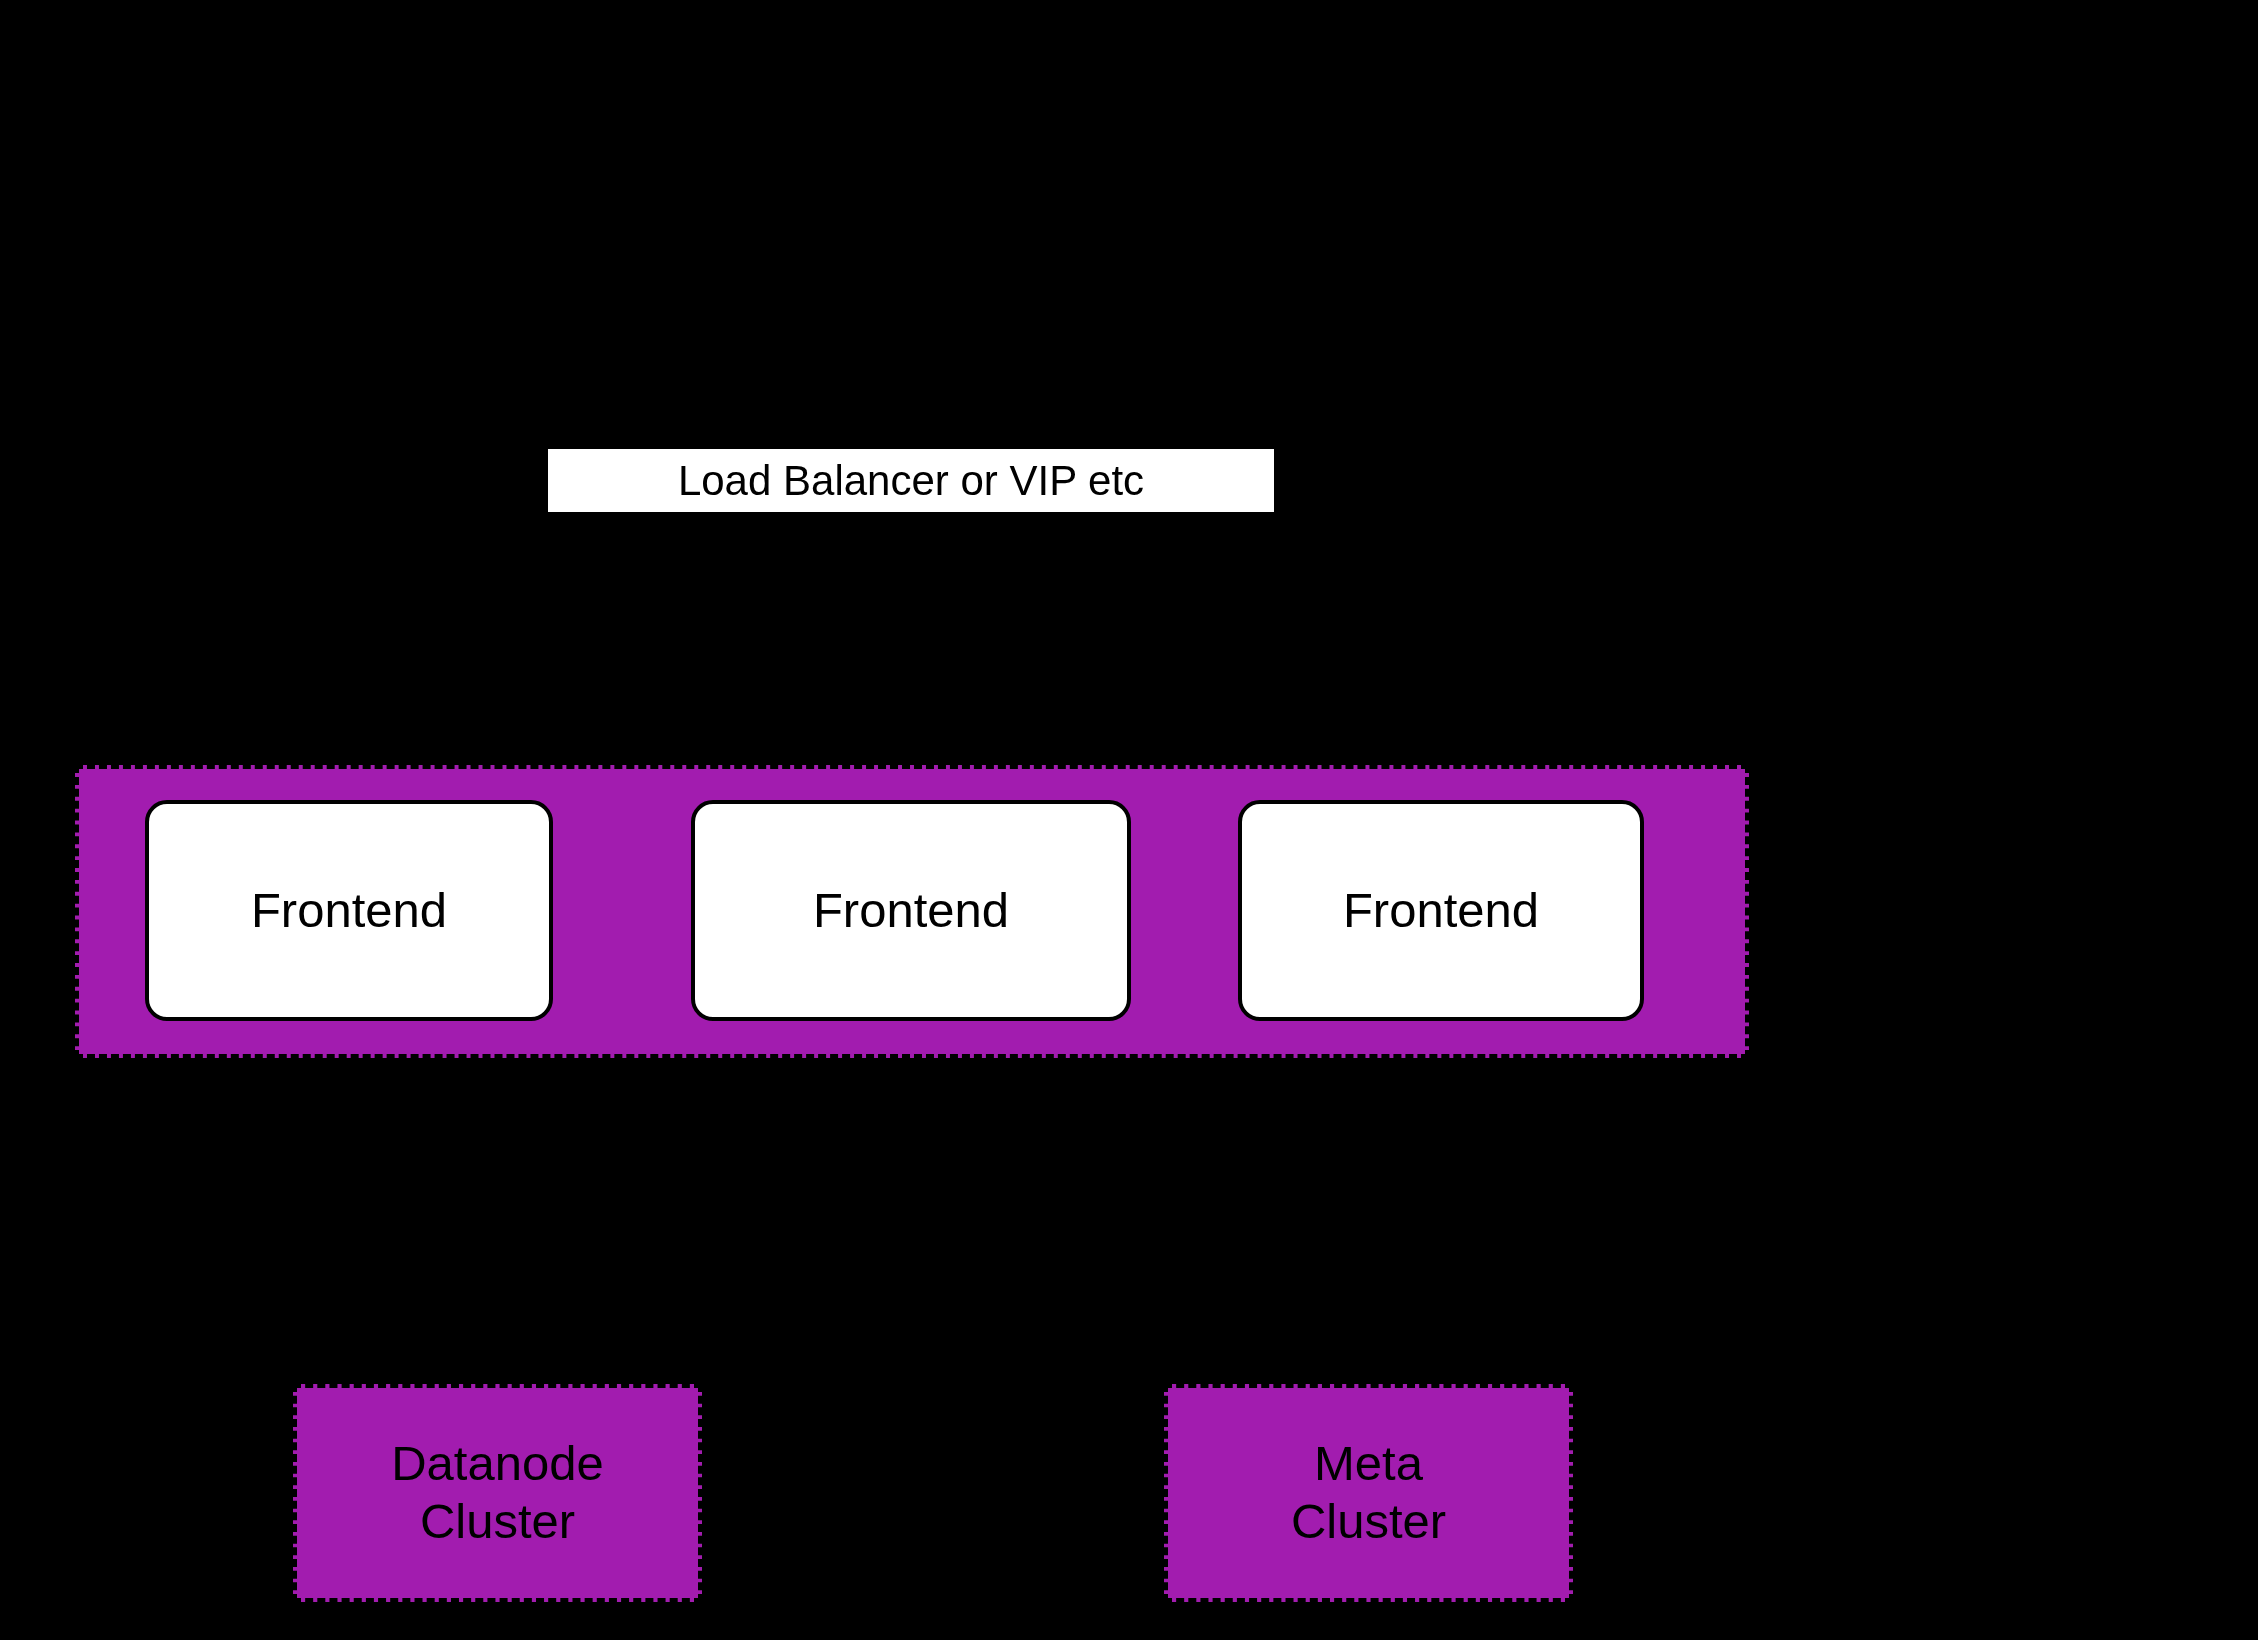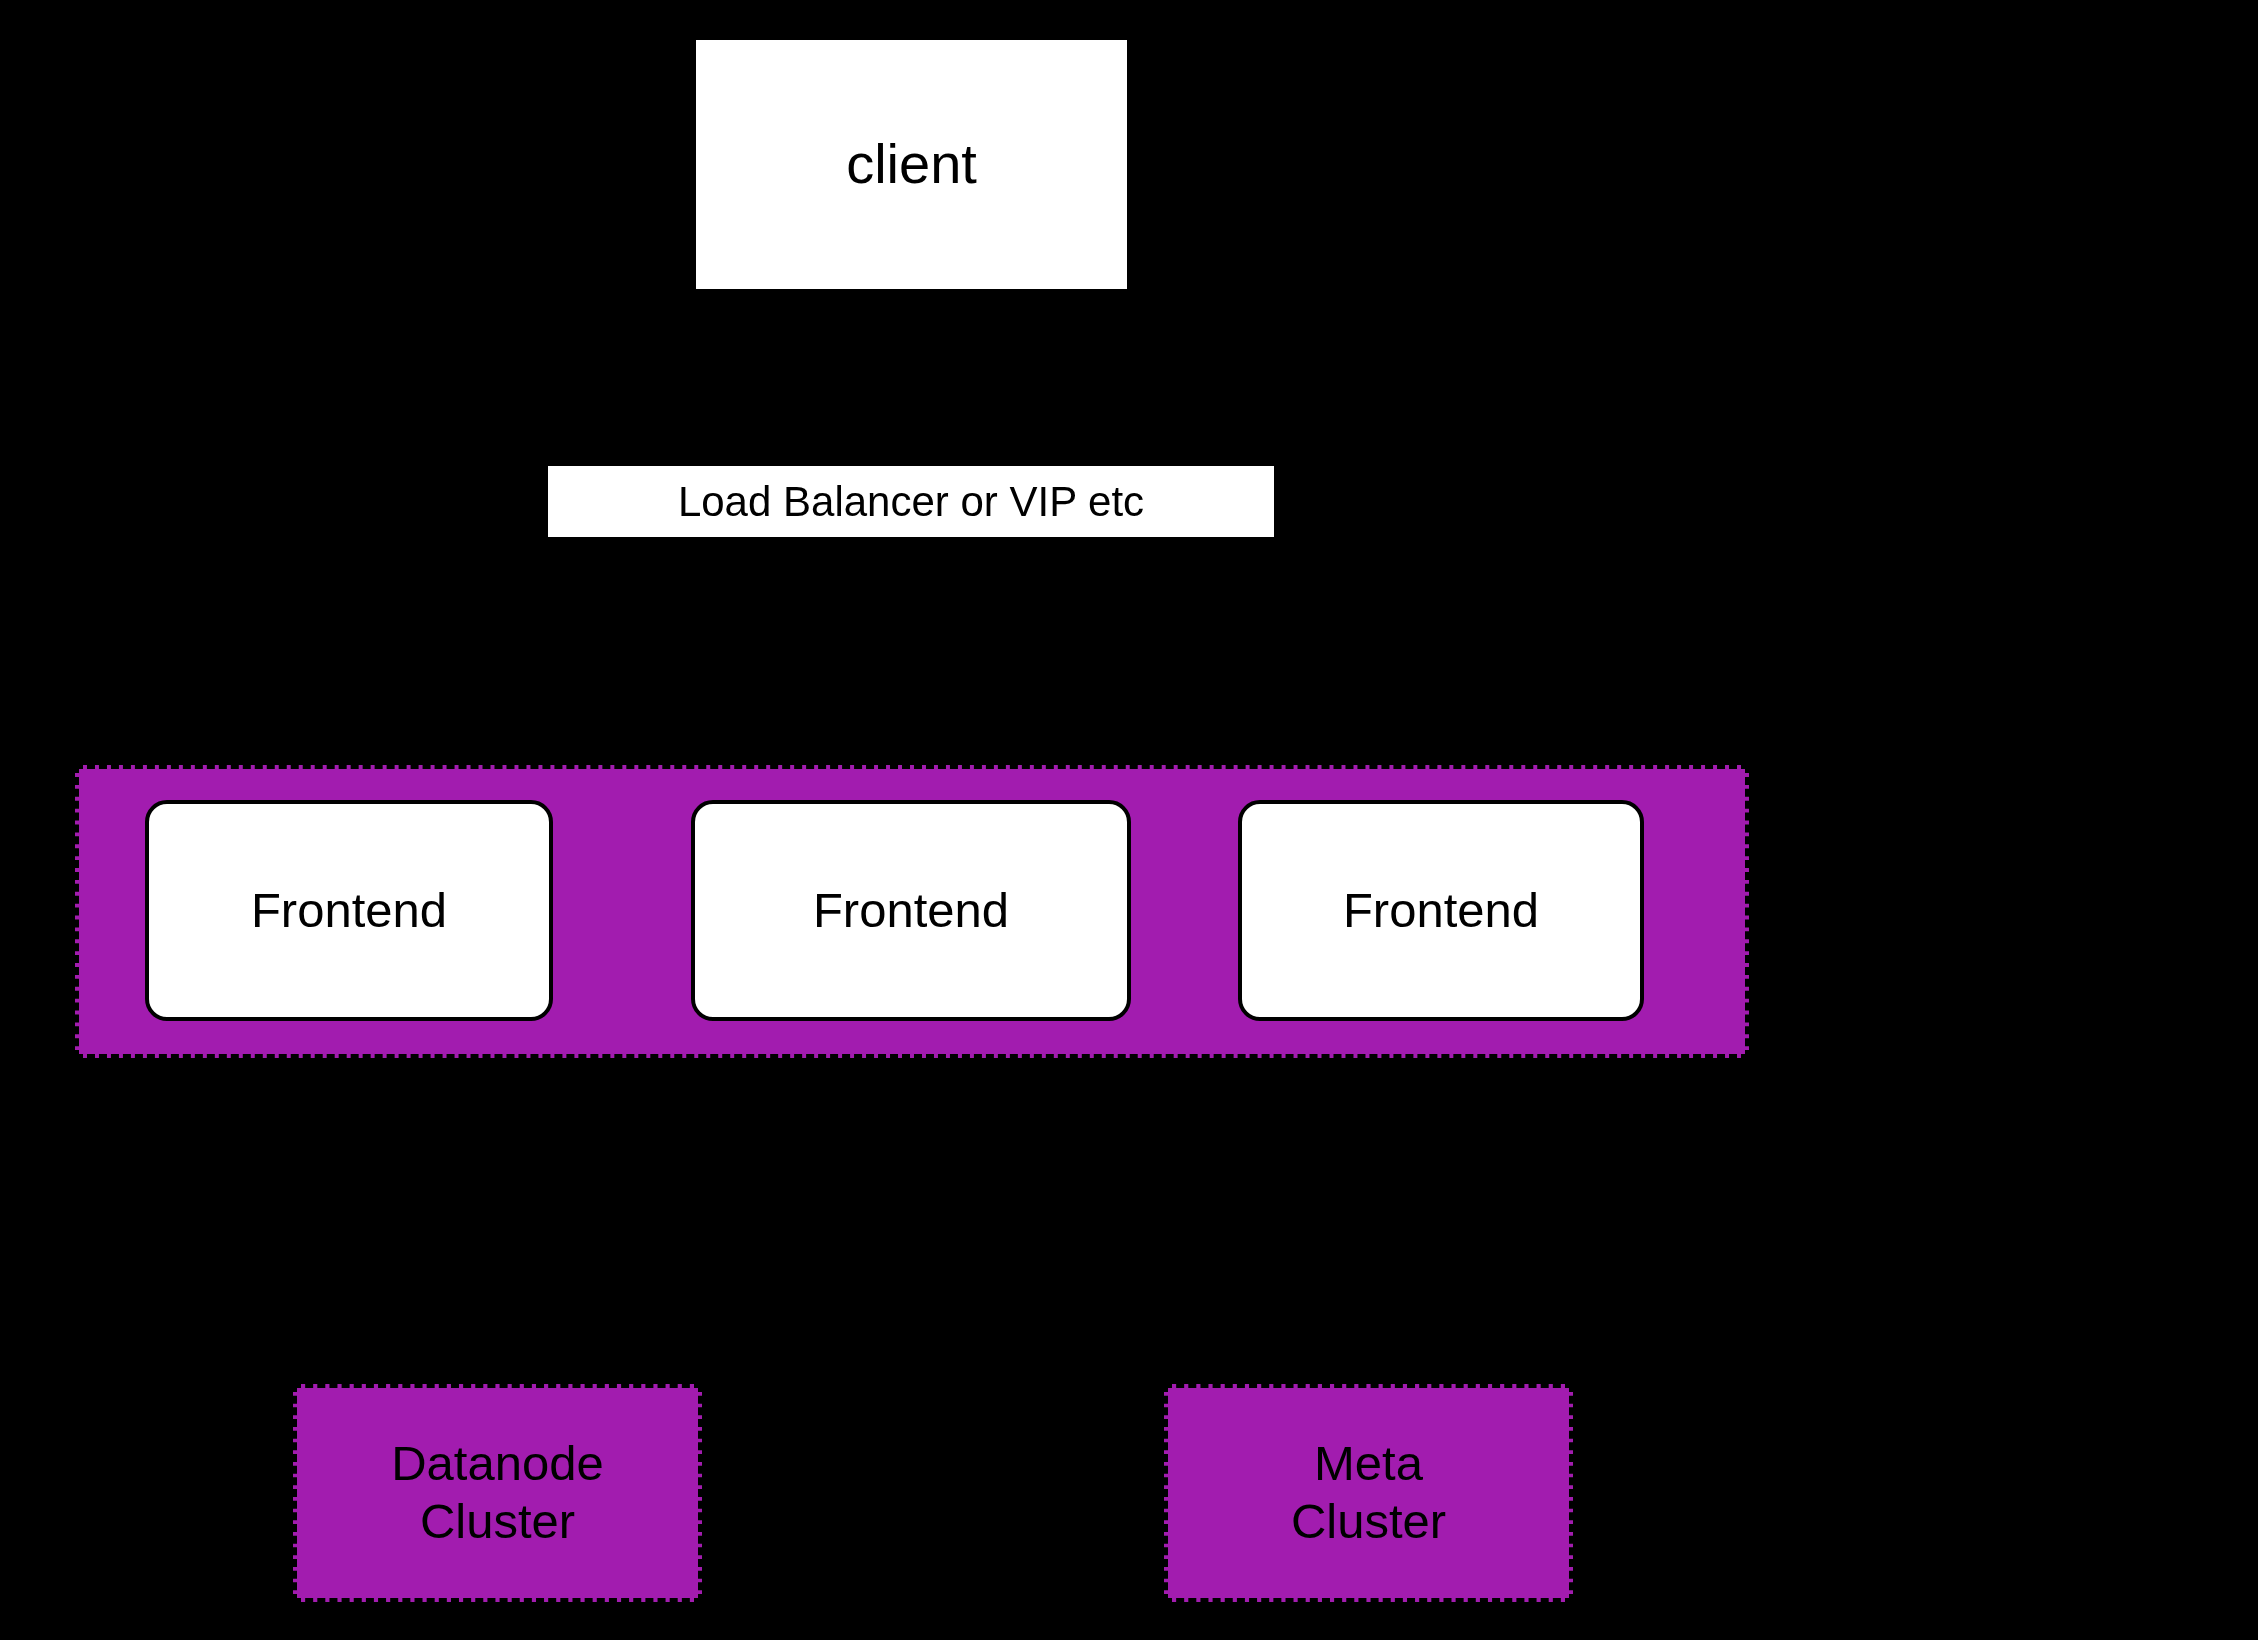--- a/index.html
+++ b/index.html
@@ -47,23 +47,23 @@
   #client-node {
     left: 696px;
     top: 40px;
     width: 431px;
     height: 249px;
     font-size: 56px;
   }
 
   #load-balancer-node {
     left: 548px;
-    top: 466px;
+    top: 449px;
     width: 726px;
-    height: 71px;
+    height: 63px;
     font-size: 42px;
   }
 
   #frontend-cluster {
     left: 75px;
     top: 765px;
     width: 1674px;
     height: 293px;
   }
 
@@ -89,23 +89,20 @@
   .node-label {
     display: block;
     white-space: pre-line;
   }
 </style>
 </head>
 <body>
 
 <div id="canvas">
 
-  <div id="client-node" class="node plain">
-    <span class="node-label">client</span>
-  </div>
 
   <div id="load-balancer-node" class="node plain">
     <span class="node-label">Load Balancer or VIP etc</span>
   </div>
 
   <div id="frontend-cluster" class="node dashed">
     <span class="node-label"></span>
   </div>
 
   <div id="frontend-node-1" class="node solid frontend-box">

